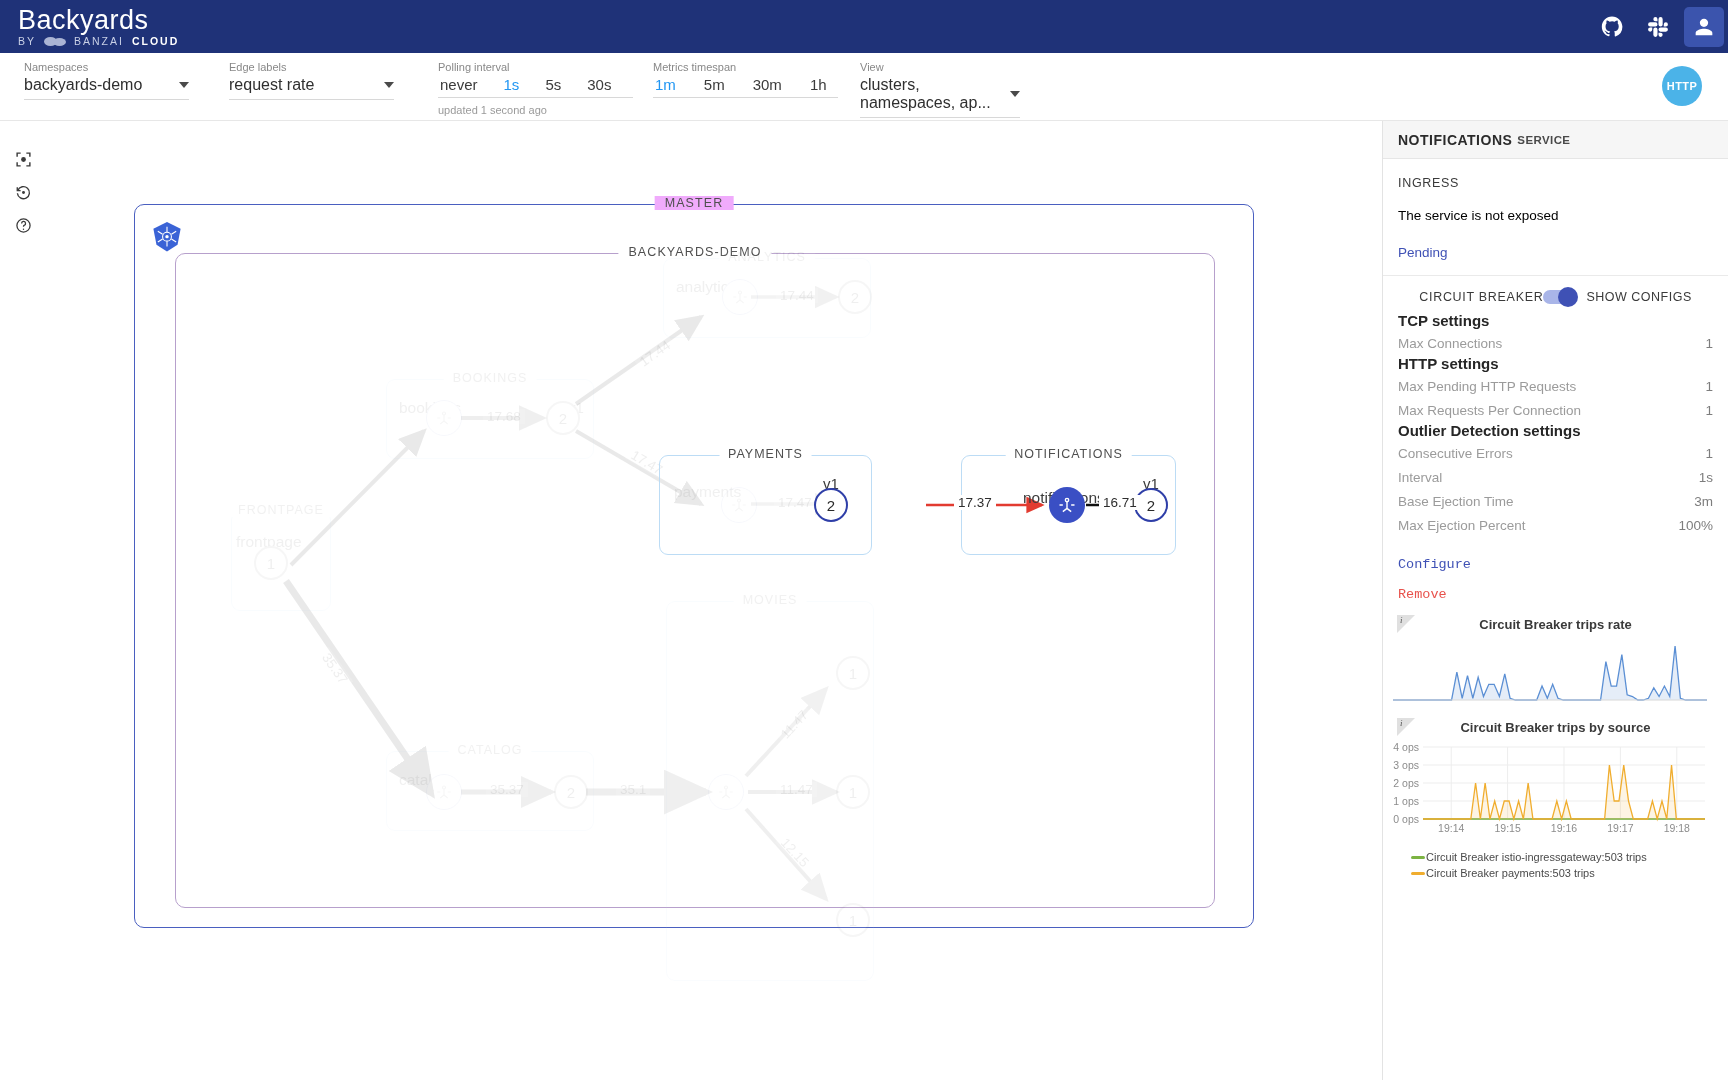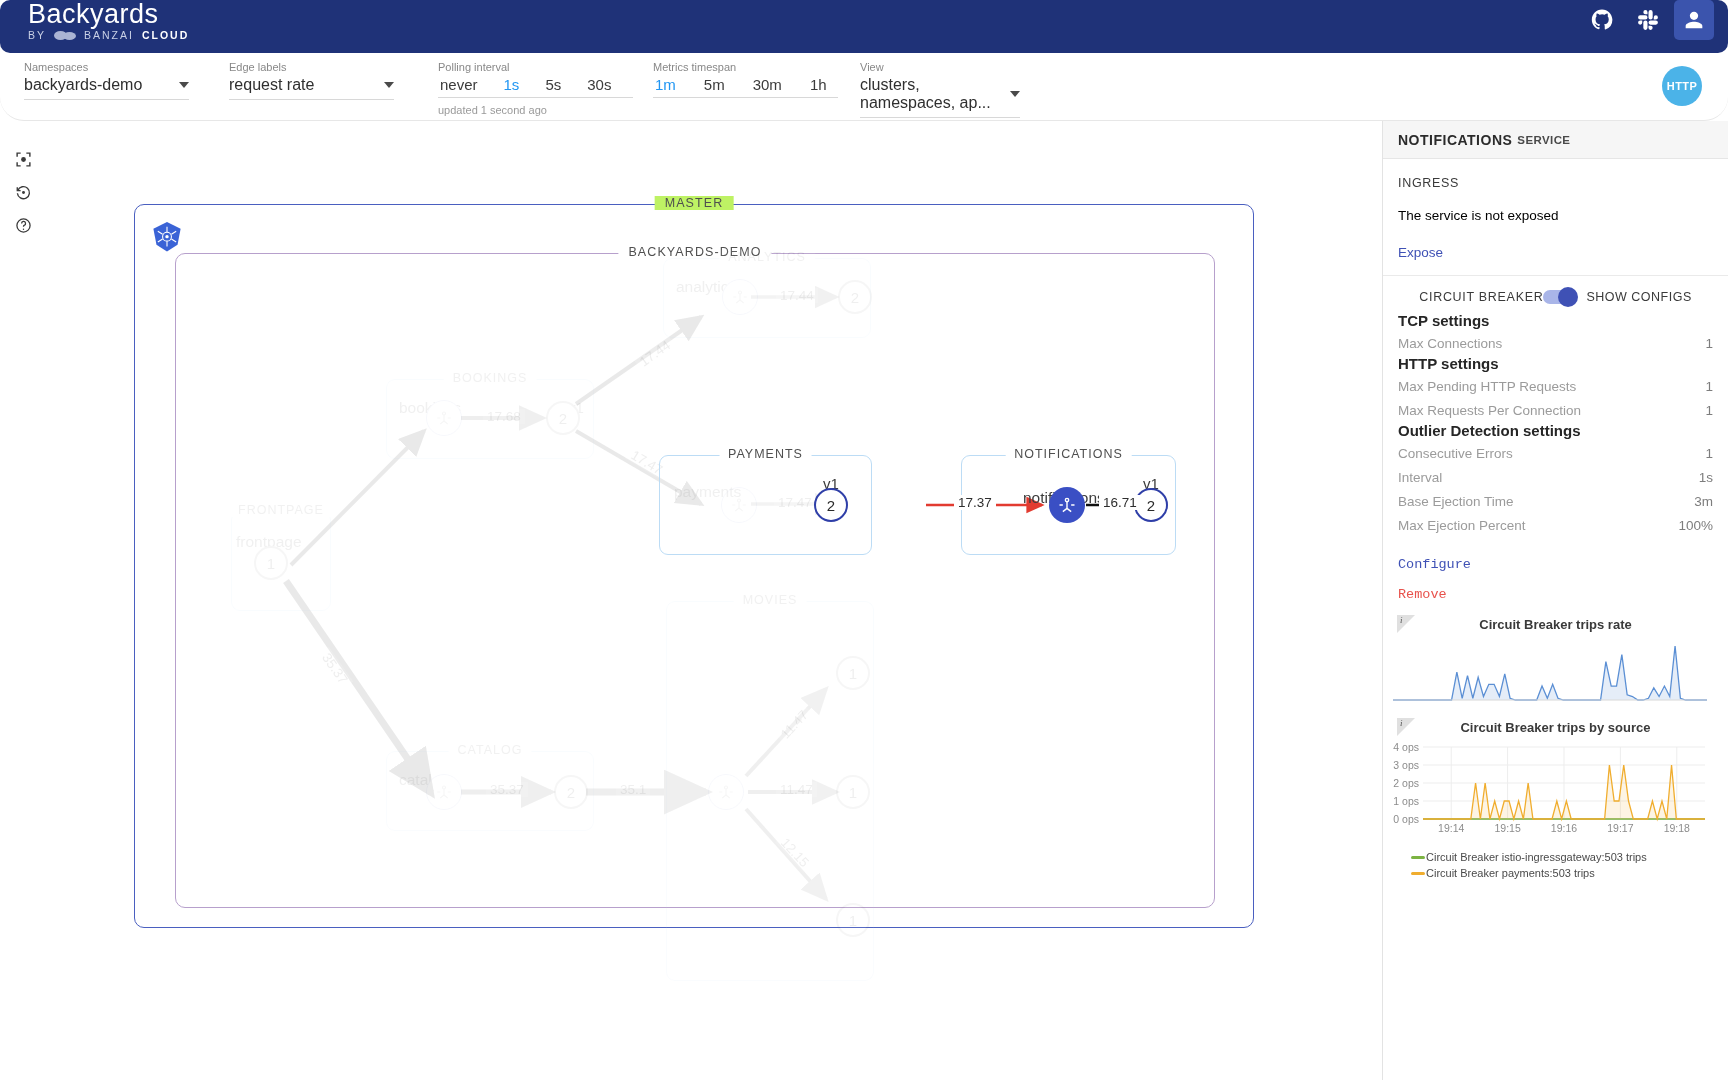--- a/index.html
+++ b/index.html
@@ -6,22 +6,22 @@
   html, body {
     width: 1728px; height: 1080px;
     font-family: "Liberation Sans", sans-serif;
     background: #ffffff; overflow: hidden;
   }
   .app { position: relative; width: 1728px; height: 1080px; }
 
   
   .topbar {
     position: absolute; left: 0; top: 0; width: 1728px; height: 53px;
-    background: #1f3278; display: flex; align-items: flex-start;
-    justify-content: space-between; padding: 0 14px; border-radius: 10px;
+    background: #1f3278; display: flex; align-items: center;
+    justify-content: space-between; padding: 0 4px;
   }
   .brand { padding-left: 14px; }
   .brand-title {
     color: #ffffff; font-size: 27px; font-weight: 300; letter-spacing: .5px;
     line-height: 28px;
   }
   .brand-sub {
     display: flex; align-items: center; gap: 8px;
     color: #c9d0e6; font-size: 10.5px; letter-spacing: 2.0px; margin-top: 1px;
   }
@@ -43,21 +43,21 @@
     display: flex; align-items: center; justify-content: center;
     cursor: pointer;
   }
   .icon-btn.active { background: #3b54ad; }
   .icon-btn svg { fill: #ffffff; }
 
   
   .controls {
     position: absolute; left: 0; top: 53px; width: 1728px; height: 68px;
     background: #ffffff; border-bottom: 1px solid #e7e7e7;
-    display: flex; align-items: flex-start; padding-left: 24px; padding-top: 8px; border-radius: 24px;
+    display: flex; align-items: flex-start; padding-left: 24px; padding-top: 8px;
   }
   .ctl { position: relative; }
   .ctl-label { font-size: 11px; color: #888; margin-bottom: 3px; }
   .select-wrap {
     display: flex; align-items: center; justify-content: space-between;
     border-bottom: 1px solid #d8d8d8; padding-bottom: 5px; cursor: pointer;
   }
   .select-value { font-size: 16px; color: #2f2f2f; }
   .caret {
     width: 0; height: 0; border-left: 5px solid transparent;
@@ -107,21 +107,21 @@
   .canvas {
     position: absolute; left: 46px; top: 121px; width: 1336px; height: 959px;
     background: #fff; overflow: hidden;
   }
   .cluster-box {
     position: absolute; left: 88px; top: 83px; width: 1120px; height: 724px;
     border: 1.5px solid #4a5fc0; border-radius: 10px;
   }
   .cluster-label {
     position: absolute; left: 50%; top: -9px; transform: translateX(-50%);
-    background: #bef264; padding: 0 10px;
+    background: #f0abfc; padding: 0 10px;
     font-size: 12.5px; color: #4f4f4f; letter-spacing: 1.1px;
   }
   .k8s-logo {
     position: absolute; left: 15px; top: 16px; width: 34px; height: 34px;
   }
   .ns-box {
     position: absolute; left: 40px; top: 48px; width: 1040px; height: 655px;
     border: 1.5px solid #b7a0cc; border-radius: 10px;
   }
   .ns-label {
@@ -511,21 +511,21 @@
   <div class="panel">
 
     <div class="panel-head">
       <span class="ttl">NOTIFICATIONS</span>
       <span class="sub">SERVICE</span>
     </div>
 
     <div class="sect">
       <div class="sect-title">INGRESS</div>
       <div class="sect-note">The service is not exposed</div>
-      <div class="link">Expose</div>
+      <div class="link">Pending</div>
     </div>
 
     <div class="cb-head">
       <span class="sect-title">CIRCUIT BREAKER</span>
       <span class="cb-head-right">
         <span class="toggle">
             <span class="knob"></span>
           </span>
         <span class="toggle-label">SHOW CONFIGS</span>
       </span>

